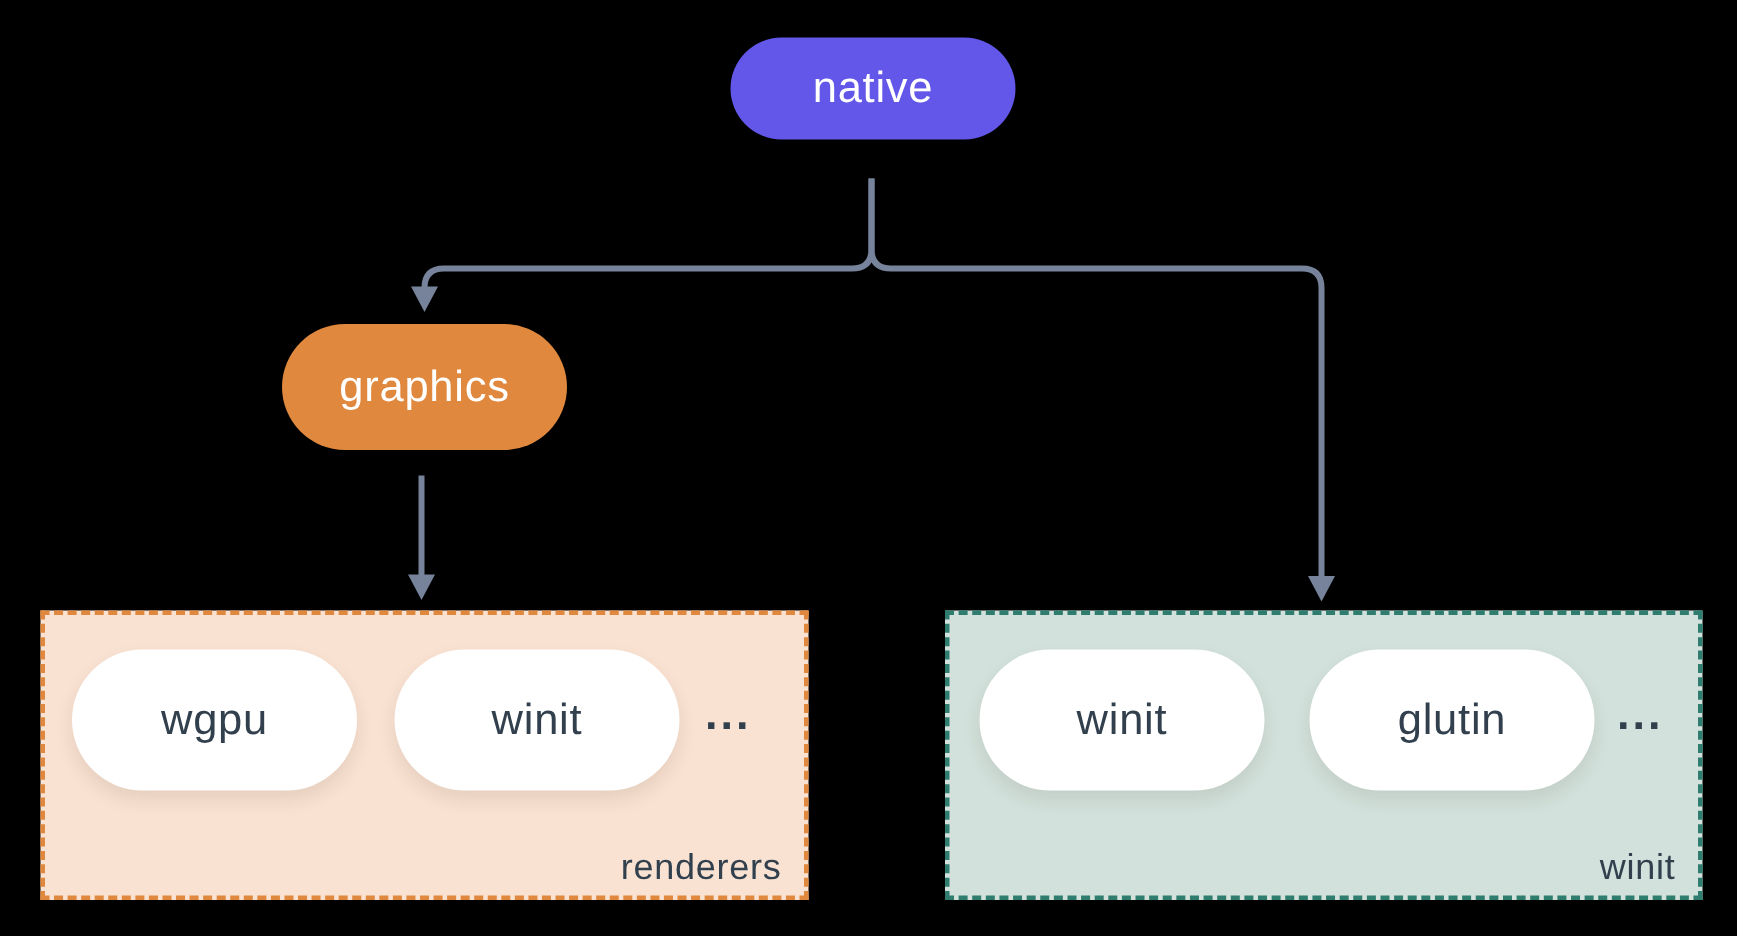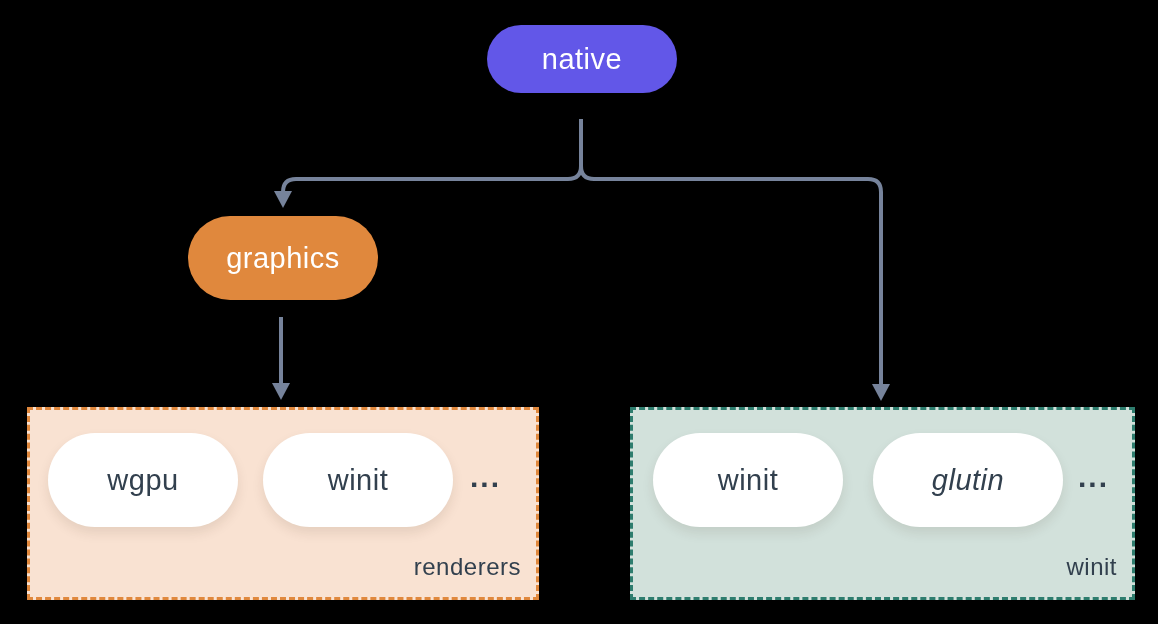--- a/index.html
+++ b/index.html
@@ -39,29 +39,29 @@
   .pill{
     position:absolute;top:23px;width:190px;height:94px;
     background:#ffffff;border-radius:47px;
     display:flex;align-items:center;justify-content:center;
     color:#32404e;font-size:29px;letter-spacing:.5px;
     box-shadow:0 6px 12px rgba(60,40,20,0.10);
   }
   .group-renderers .pill-1{left:18px;}
   .group-renderers .pill-2{left:233px;}
   .group-shells .pill-1{left:20px;}
-  .group-shells .pill-2{left:240px;font-style:italic;}
+  .group-shells .pill-2{left:240px;}
   .ellipsis{
     position:absolute;top:50px;
     color:#32404e;font-size:30px;font-weight:bold;letter-spacing:2px;
   }
   .group-renderers .ellipsis{left:440px;}
   .group-shells .ellipsis{left:445px;}
   .group-label{
-    position:absolute;right:15px;bottom:16px;
+    position:absolute;right:15px;bottom:4px;
     color:#32404e;font-size:24px;letter-spacing:.5px;
   }
 </style>
 </head>
 <body>
 
 <div class="stage">
 
   <svg class="connectors" width="1158" height="624" viewBox="0 0 1158 624">
     <g stroke="#76839b" stroke-width="4" fill="none">

